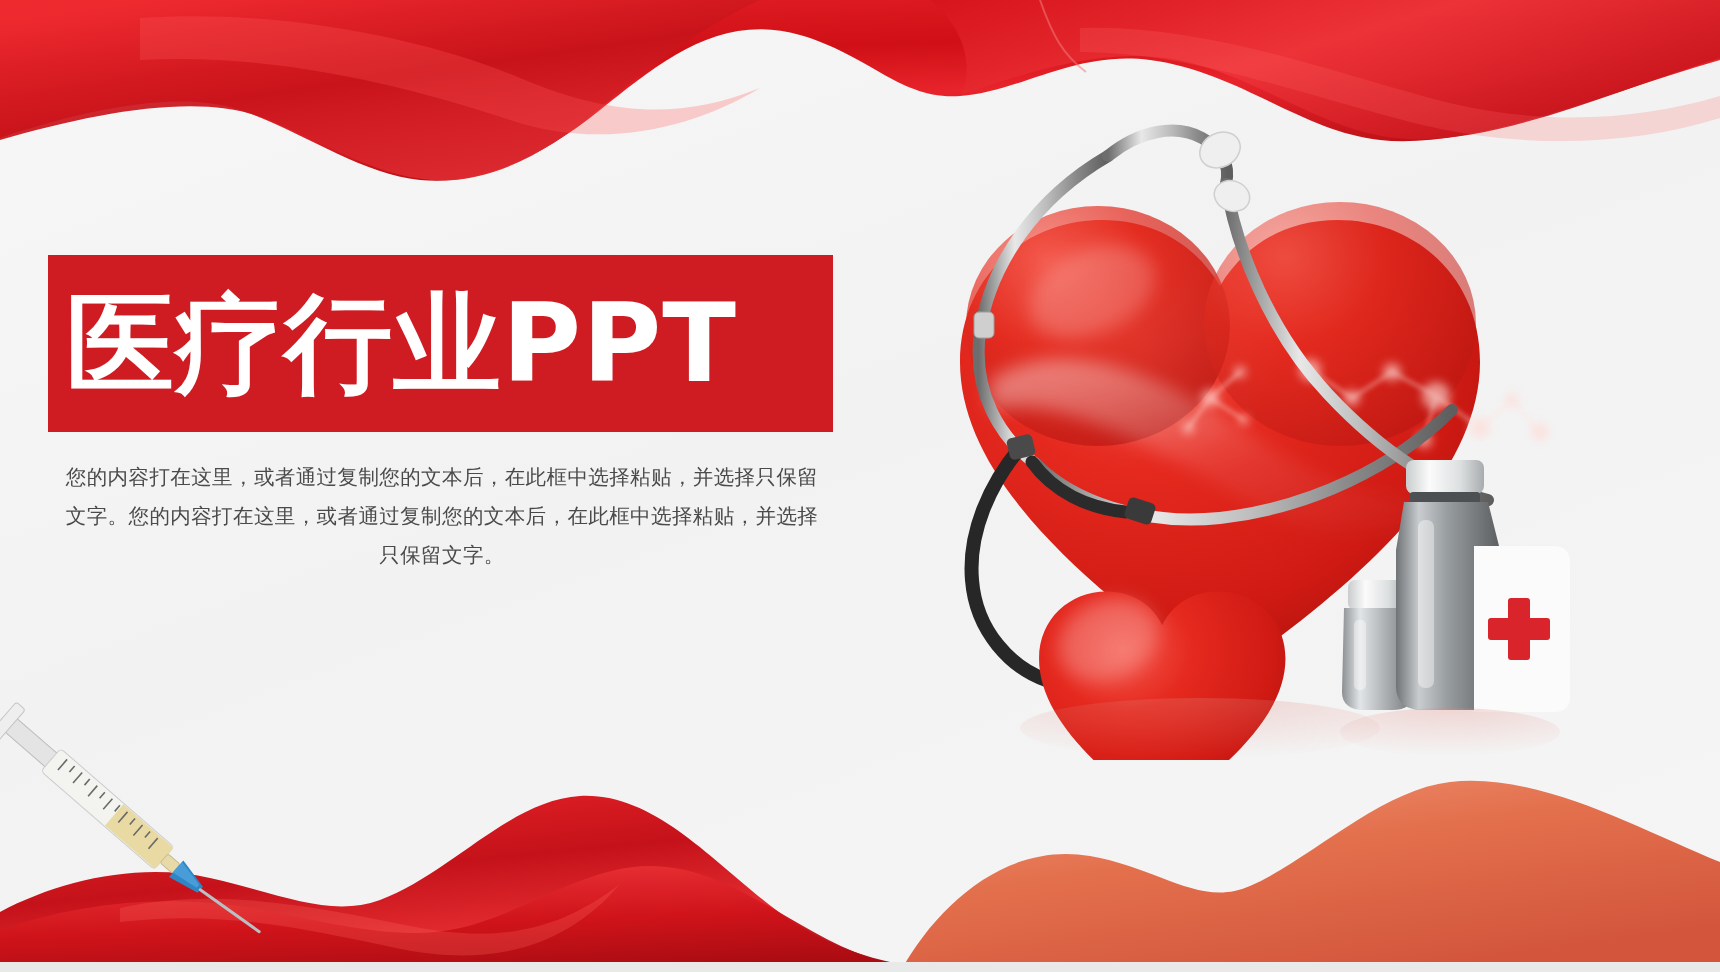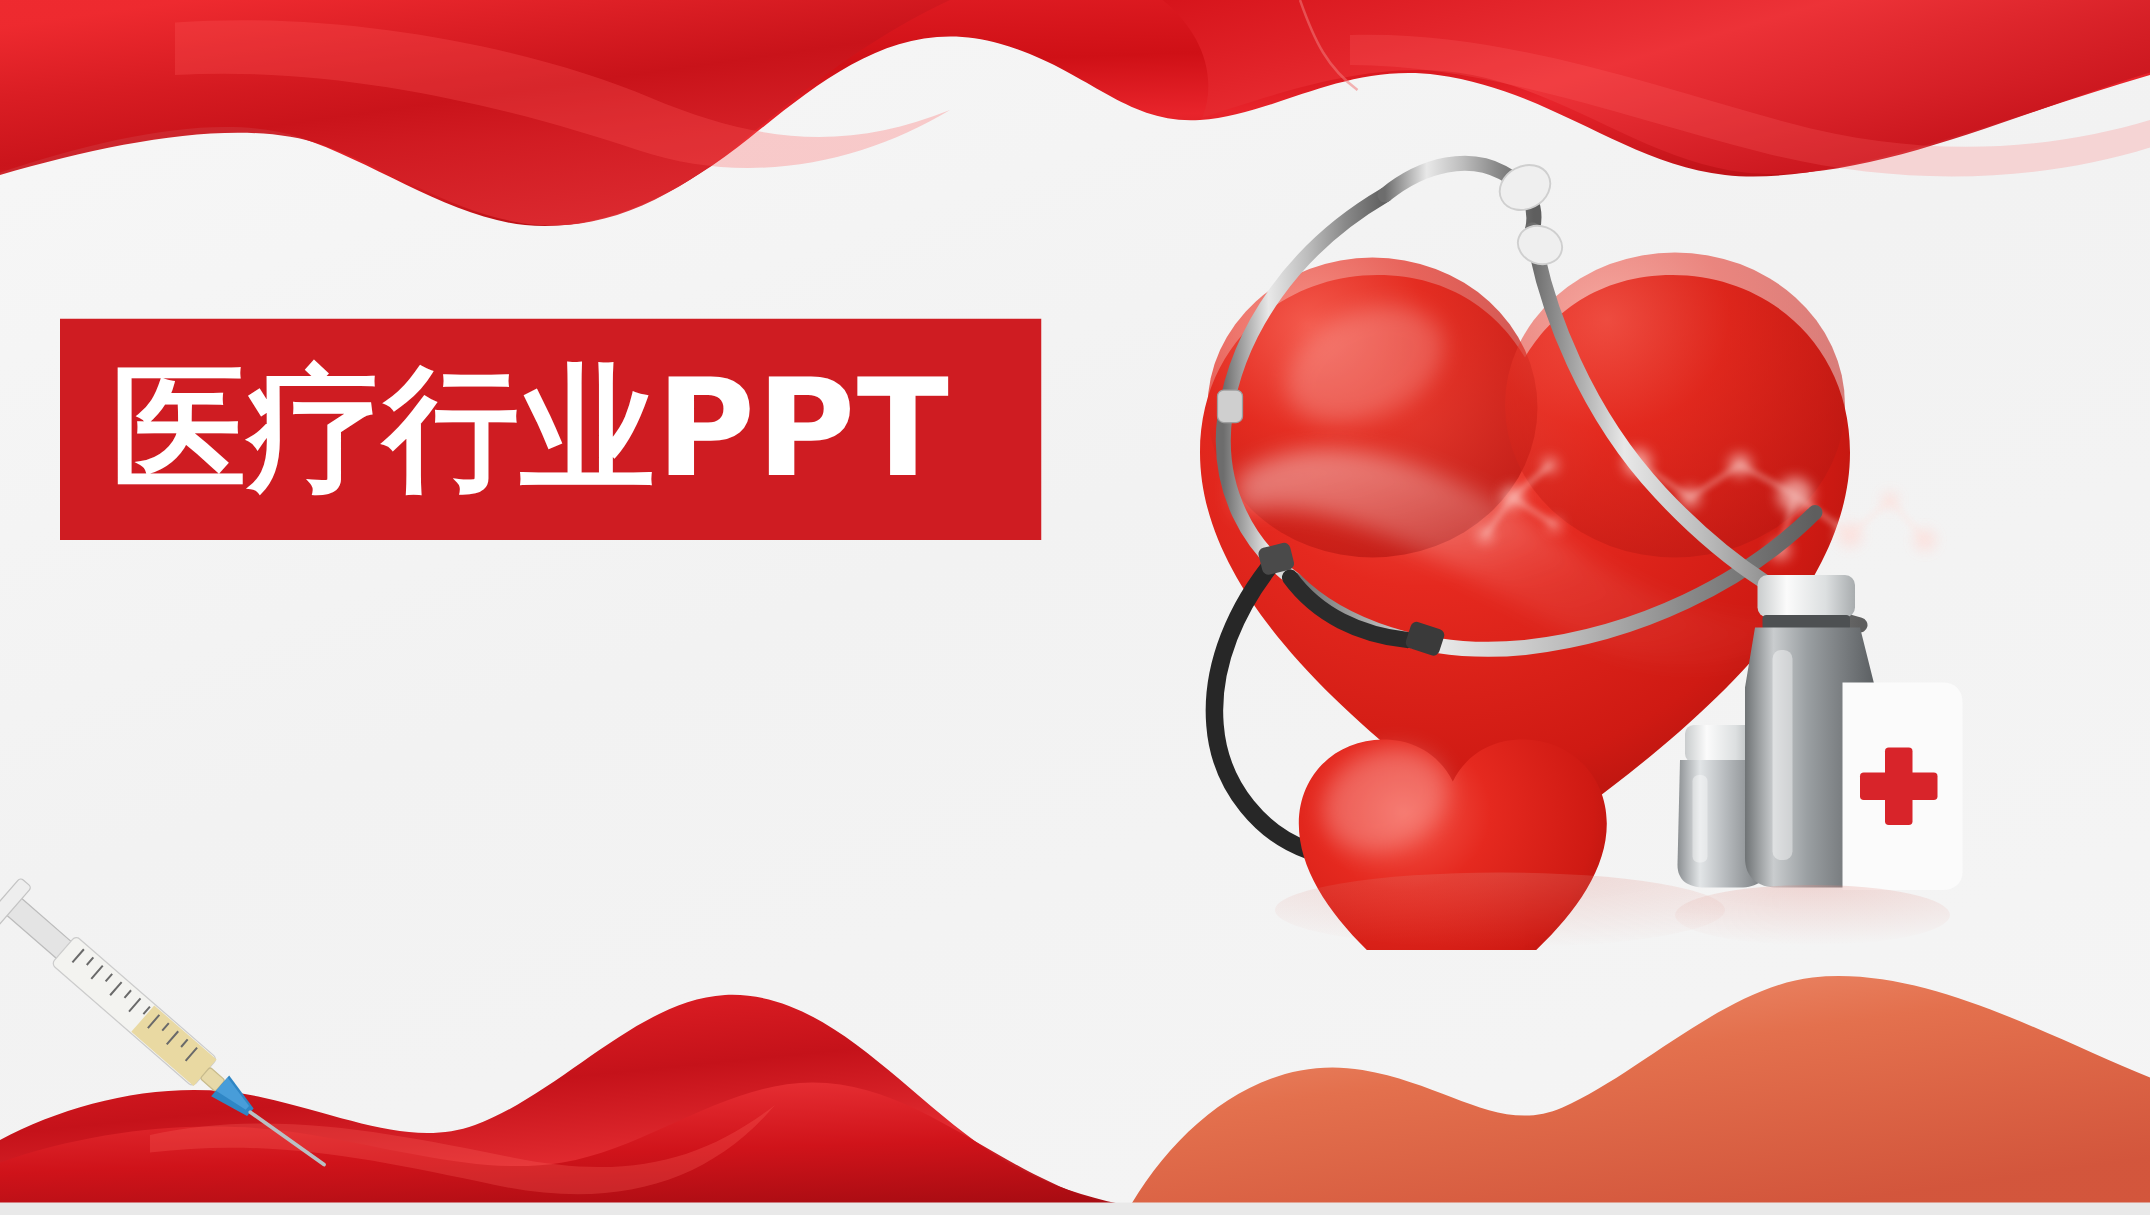--- a/index.html
+++ b/index.html
@@ -20,21 +20,21 @@
   
   .ribbon-layer { position:absolute; left:0; top:0; width:1720px; height:972px; pointer-events:none; }
 
   
   #title-banner {
     position:absolute;
     left:48px; top:255px;
     width:785px; height:177px;
     background:#cf1c22;
     display:flex; align-items:center;
-    padding-left:41px;
+    padding-left:18px;
     z-index:12;
   }
   #title-text {
     color:#ffffff;
     font-size:108px;
     line-height:1;
     font-weight:bold;
     letter-spacing:1px;
     white-space:nowrap;
     font-family:"DejaVu Sans","Liberation Sans",sans-serif;
@@ -304,14 +304,15 @@
       <path d="M182,838 L210,844 L210,848 L182,852 Z" fill="#4fa3dd" opacity="0.8"></path>
 
       <path d="M214,847 L286,840" stroke="#b9c0c4" stroke-width="3" stroke-linecap="round"></path>
     </g>
   </svg>
 
   <div id="title-banner">
     <span id="title-text">医疗行业PPT</span>
   </div>
 
+  <p id="subtitle-paragraph">您的内容打在这里，或者通过复制您的文本后，在此框中选择粘贴，并选择只保留文字。您的内容打在这里，或者通过复制您的文本后，在此框中选择粘贴，并选择只保留文字。</p>
 
 </div>
 
 </body></html>

